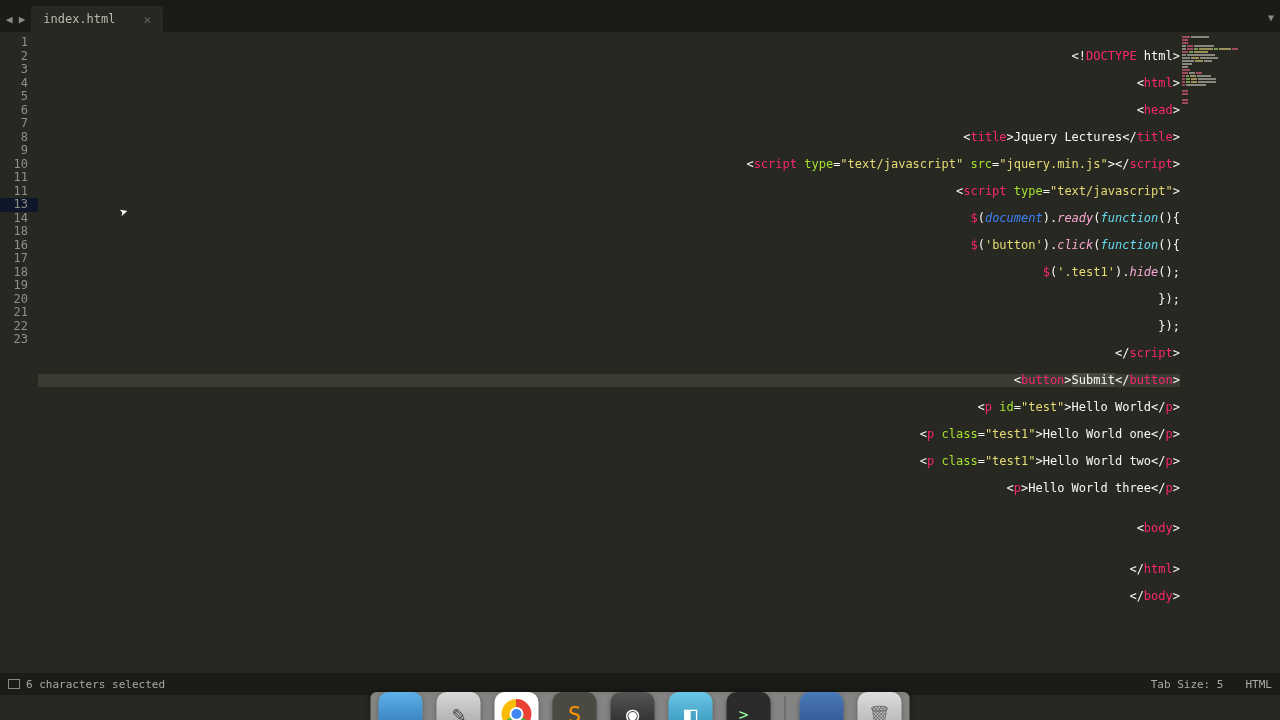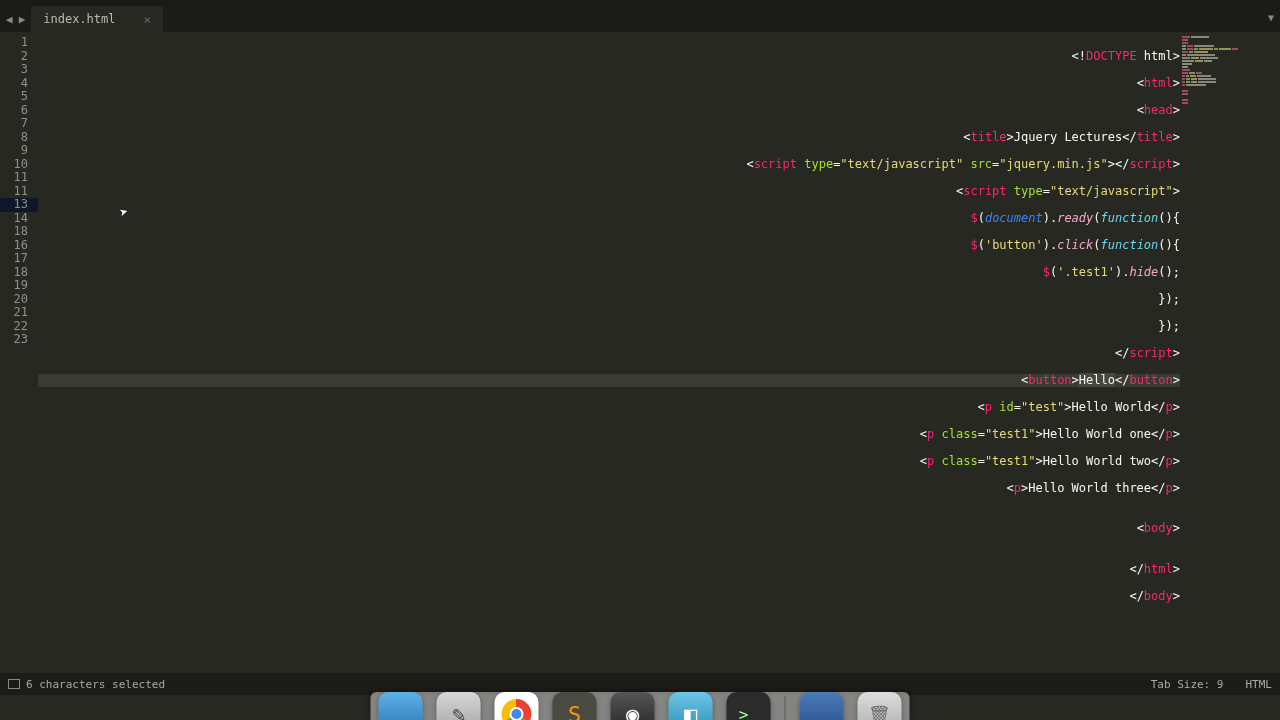--- a/index.html
+++ b/index.html
@@ -245,21 +245,21 @@
 <span class="line"><span class="white">&lt;</span><span class="pink">head</span><span class="white">&gt;</span></span>
 <span class="line"><span class="white">    &lt;</span><span class="pink">title</span><span class="white">&gt;</span><span class="white">Jquery Lectures</span><span class="white">&lt;/</span><span class="pink">title</span><span class="white">&gt;</span></span>
 <span class="line"><span class="white">    &lt;</span><span class="pink">script</span><span class="white"> </span><span class="green">type</span><span class="white">=</span><span class="yellow">"text/javascript"</span><span class="white"> </span><span class="green">src</span><span class="white">=</span><span class="yellow">"jquery.min.js"</span><span class="white">&gt;</span><span class="white">&lt;/</span><span class="pink">script</span><span class="white">&gt;</span></span>
 <span class="line"><span class="white">&lt;</span><span class="pink">script</span><span class="white"> </span><span class="green">type</span><span class="white">=</span><span class="yellow">"text/javascript"</span><span class="white">&gt;</span></span>
 <span class="line"><span class="white">    </span><span class="pink">$</span><span class="white">(</span><span class="orange">document</span><span class="white">).</span><span class="cyan">ready</span><span class="white">(</span><span class="blue">function</span><span class="white">(){</span></span>
 <span class="line"><span class="white">        </span><span class="pink">$</span><span class="white">(</span><span class="yellow">'button'</span><span class="white">).</span><span class="cyan">click</span><span class="white">(</span><span class="blue">function</span><span class="white">(){</span></span>
 <span class="line"><span class="white">            </span><span class="pink">$</span><span class="white">(</span><span class="yellow">'.test1'</span><span class="white">).</span><span class="cyan">hide</span><span class="white">();</span></span>
 <span class="line"><span class="white">        });</span></span>
 <span class="line"><span class="white">    });</span></span>
 <span class="line"><span class="white">&lt;/</span><span class="pink">script</span><span class="white">&gt;</span></span>
-<span class="line active"><span class="white">&lt;</span><span class="pink">button</span><span class="white">&gt;</span><span class="white sel">Hello</span><span class="white">&lt;/</span><span class="pink">button</span><span class="white">&gt;</span></span>
+<span class="line active"><span class="white">&lt;</span><span class="pink">button</span><span class="white">&gt;</span><span class="white sel">Submit</span><span class="white">&lt;/</span><span class="pink">button</span><span class="white">&gt;</span></span>
 <span class="line"><span class="white">&lt;</span><span class="pink">p</span><span class="white"> </span><span class="green">id</span><span class="white">=</span><span class="yellow">"test"</span><span class="white">&gt;</span><span class="white">Hello World</span><span class="white">&lt;/</span><span class="pink">p</span><span class="white">&gt;</span></span>
 <span class="line"><span class="white">&lt;</span><span class="pink">p</span><span class="white"> </span><span class="green">class</span><span class="white">=</span><span class="yellow">"test1"</span><span class="white">&gt;</span><span class="white">Hello World one</span><span class="white">&lt;/</span><span class="pink">p</span><span class="white">&gt;</span></span>
 <span class="line"><span class="white">&lt;</span><span class="pink">p</span><span class="white"> </span><span class="green">class</span><span class="white">=</span><span class="yellow">"test1"</span><span class="white">&gt;</span><span class="white">Hello World two</span><span class="white">&lt;/</span><span class="pink">p</span><span class="white">&gt;</span></span>
 <span class="line"><span class="white">&lt;</span><span class="pink">p</span><span class="white">&gt;</span><span class="white">Hello World three</span><span class="white">&lt;/</span><span class="pink">p</span><span class="white">&gt;</span></span>
 <span class="line"><span></span></span>
 <span class="line"><span class="white">&lt;</span><span class="pink">body</span><span class="white">&gt;</span></span>
 <span class="line"><span></span></span>
 <span class="line"><span class="white">&lt;/</span><span class="pink">html</span><span class="white">&gt;</span></span>
 <span class="line"><span class="white">&lt;/</span><span class="pink">body</span><span class="white">&gt;</span></span>
     <span class="cursor-pointer">➤</span>
@@ -361,21 +361,21 @@
       </div>
   </div>
 </div>
 
 <div class="status-bar">
   <div class="status-left">
     <span class="sel-icon"></span>
     <span>6 characters selected</span>
   </div>
   <div class="status-right">
-    <span>Tab Size: 9</span>
+    <span>Tab Size: 5</span>
     <span>HTML</span>
   </div>
 </div>
 
 <div class="dock">
   <div class="dock-item dock-finder"></div>
   <div class="dock-item dock-script">✎</div>
   <div class="dock-item dock-chrome">
       <div class="chrome-inner">
         <div class="chrome-center"></div>

